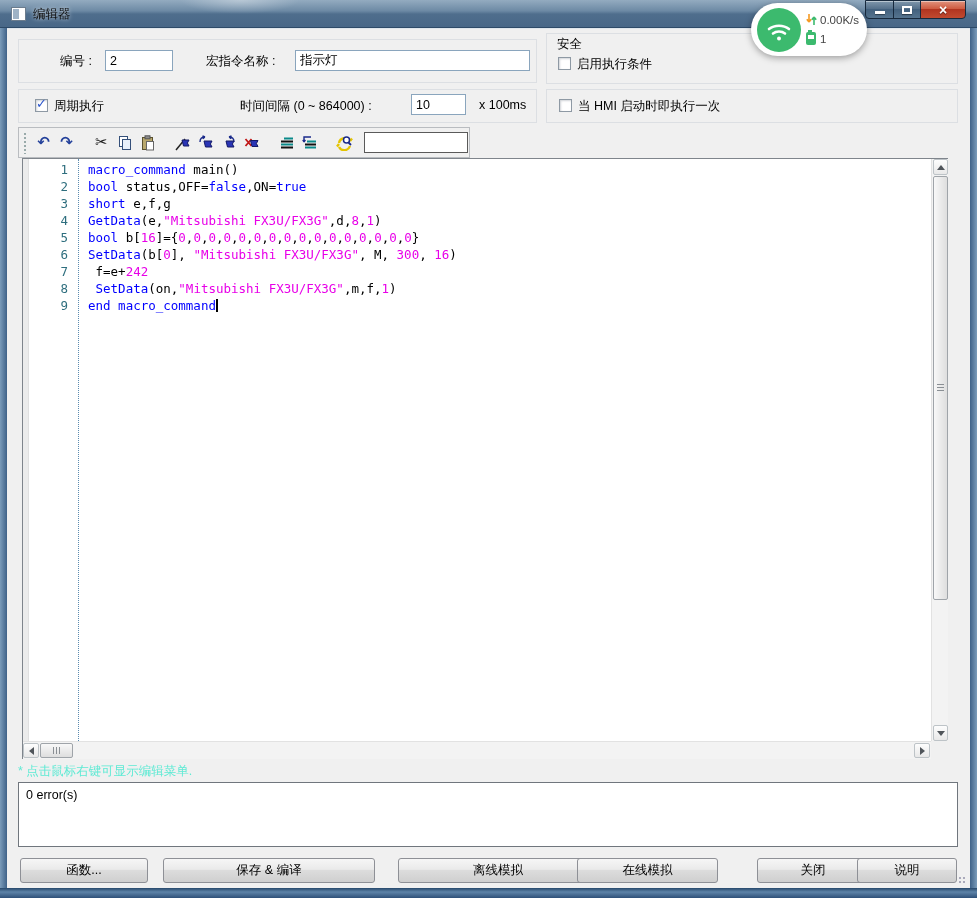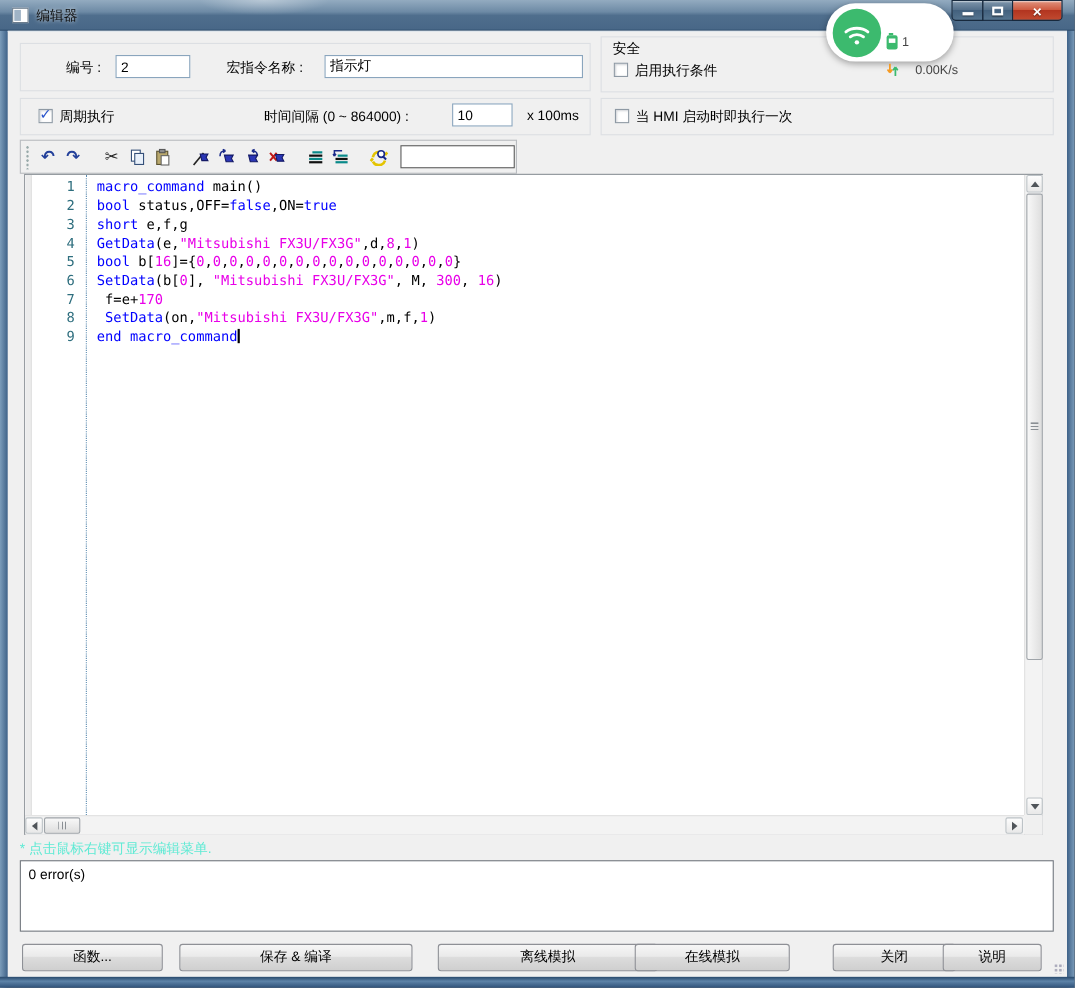--- a/index.html
+++ b/index.html
@@ -40,22 +40,22 @@
   .btn-close{ left:920px; width:46px; background:linear-gradient(#e0937e,#cf5c42 45%,#b23520 50%,#c14a30); border-radius:0 0 4px 0;
     color:#fff; font-size:14px; font-weight:bold; text-shadow:0 1px 1px rgba(0,0,0,.5); }
   .glyph-min { width:10px; height:3px; background:#fff; margin-top:6px; box-shadow:0 1px 1px rgba(0,0,0,.4); }
   .glyph-max { width:10px; height:8px; border:2px solid #fff; box-shadow:0 1px 1px rgba(0,0,0,.4); }
 
   
   .net-widget { position:absolute; left:751px; top:3px; width:116px; height:53px;
     background:#fff; border-radius:27px; box-shadow:0 2px 7px rgba(0,0,0,.35); z-index:50; }
   .wifi-circle { position:absolute; left:6px; top:5px; width:44px; height:44px; border-radius:50%;
     display:flex; align-items:center; justify-content:center; }
-  .net-row1 { position:absolute; left:55px; top:10px; display:flex; align-items:center; gap:15px;
-    font-size:11.5px; color:#444;margin-top:44px; }
+  .net-row1 { position:absolute; left:55px; top:10px; display:flex; align-items:center; gap:3px;
+    font-size:11.5px; color:#444; }
   .net-row2 { position:absolute; left:55px; top:29px; display:flex; align-items:center; gap:4px;
     font-size:11.5px; color:#444; }
   .battery { width:10px; height:13px; background:#3cba6e; border-radius:2px; position:relative; }
   .battery::after { content:""; position:absolute; left:2px; top:-2px; width:4px; height:2px; background:#3cba6e; }
   .battery i { position:absolute; left:2px; top:3px; width:6px; height:4px; background:#fff; display:block; }
 
   
   .gbox { position:absolute; border:1px solid #dcdfe3; background:#f0f0f0; }
   .flabel { position:absolute; font-size:12.5px; color:#000; white-space:nowrap; }
   .tinput { position:absolute; border:1px solid #8aa5bd; background:#fff; font-size:12.5px;
@@ -307,21 +307,21 @@
           <div class="code-line">
             <span class="ln">5</span>
             <span class="code"><span class="seg-kw">bool</span><span class="seg-pl"> b[</span><span class="seg-num">16</span><span class="seg-pl">]={</span><span class="seg-num">0</span><span class="seg-pl">,</span><span class="seg-num">0</span><span class="seg-pl">,</span><span class="seg-num">0</span><span class="seg-pl">,</span><span class="seg-num">0</span><span class="seg-pl">,</span><span class="seg-num">0</span><span class="seg-pl">,</span><span class="seg-num">0</span><span class="seg-pl">,</span><span class="seg-num">0</span><span class="seg-pl">,</span><span class="seg-num">0</span><span class="seg-pl">,</span><span class="seg-num">0</span><span class="seg-pl">,</span><span class="seg-num">0</span><span class="seg-pl">,</span><span class="seg-num">0</span><span class="seg-pl">,</span><span class="seg-num">0</span><span class="seg-pl">,</span><span class="seg-num">0</span><span class="seg-pl">,</span><span class="seg-num">0</span><span class="seg-pl">,</span><span class="seg-num">0</span><span class="seg-pl">,</span><span class="seg-num">0</span><span class="seg-pl">}</span></span>
           </div>
           <div class="code-line">
             <span class="ln">6</span>
             <span class="code"><span class="seg-kw">SetData</span><span class="seg-pl">(b[</span><span class="seg-num">0</span><span class="seg-pl">], </span><span class="seg-str">"Mitsubishi FX3U/FX3G"</span><span class="seg-pl">, M, </span><span class="seg-num">300</span><span class="seg-pl">, </span><span class="seg-num">16</span><span class="seg-pl">)</span></span>
           </div>
           <div class="code-line">
             <span class="ln">7</span>
-            <span class="code"><span class="seg-pl"> f=e+</span><span class="seg-num">170</span></span>
+            <span class="code"><span class="seg-pl"> f=e+</span><span class="seg-num">242</span></span>
           </div>
           <div class="code-line">
             <span class="ln">8</span>
             <span class="code"><span class="seg-pl"> </span><span class="seg-kw">SetData</span><span class="seg-pl">(on,</span><span class="seg-str">"Mitsubishi FX3U/FX3G"</span><span class="seg-pl">,m,f,</span><span class="seg-num">1</span><span class="seg-pl">)</span></span>
           </div>
           <div class="code-line">
             <span class="ln">9</span>
             <span class="code"><span class="seg-kw">end</span><span class="seg-pl"> </span><span class="seg-kw">macro_command</span><span class="seg-caret"></span></span>
           </div>
         </div>
@@ -355,16 +355,16 @@
   <div class="hint">* 点击鼠标右键可显示编辑菜单.</div>
   <div class="output-box">
     <span>0 error(s)</span>
   </div>
 
   <button class="pushbtn" style="left:20px;  width:128px;">函数...</button>
   <button class="pushbtn" style="left:163px; width:212px;">保存 &amp; 编译</button>
   <button class="pushbtn" style="left:398px; width:200px;">离线模拟</button>
   <button class="pushbtn" style="left:577px; width:141px;">在线模拟</button>
   <button class="pushbtn" style="left:757px; width:112px;text-align:center;">关闭</button>
-  <button class="pushbtn" style="left:857px; width:90px;">说明</button>
+  <button class="pushbtn" style="left:857px; width:100px;">说明</button>
 
   <div class="resize-grip"></div>
 </div>
 
 </body></html>

